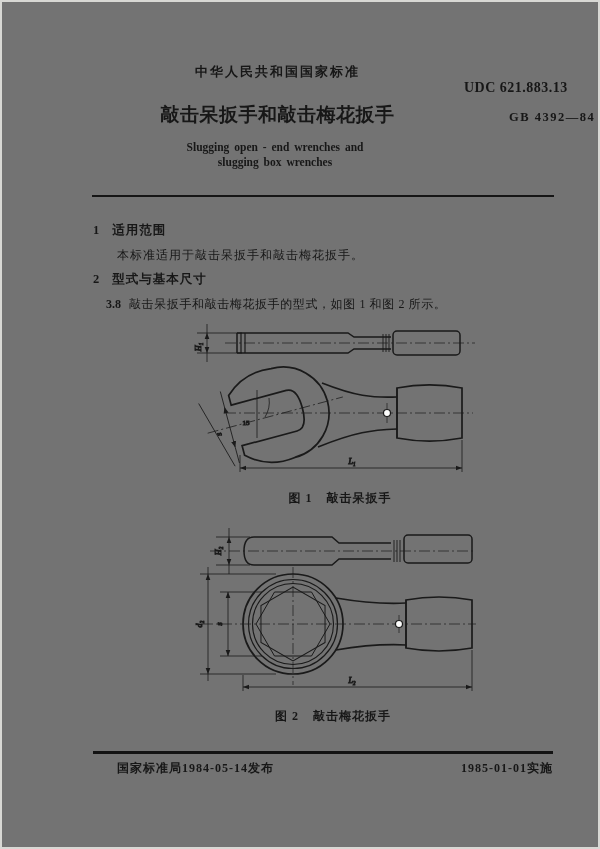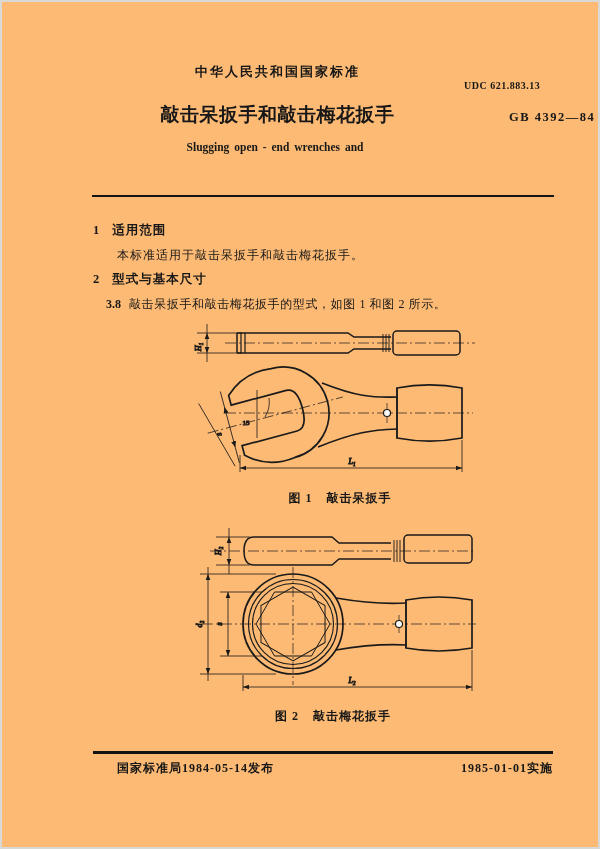--- a/index.html
+++ b/index.html
@@ -1,25 +1,25 @@
 <!DOCTYPE html>
 <html><head>
 <meta charset="utf-8">
 <style>
   html,body{margin:0;padding:0;background:#ffffff;}
   .page{
-    position:relative;width:600px;height:849px;background:#fdba74;
+    position:relative;width:600px;height:849px;background:#737373;
     overflow:hidden;box-sizing:border-box;
     box-shadow:inset 0 0 0 2px #d8d8d4;
     font-family:"Liberation Serif", serif;color:#171717;
   }
   .abs{position:absolute;}
   .cn{font-family:"Liberation Serif", serif;}
   .org{left:115px;top:63px;width:325px;text-align:center;font-size:13px;font-weight:700;letter-spacing:2px;}
-  .udc{left:464px;top:80px;font-size:10px;font-weight:700;letter-spacing:0.5px;}
+  .udc{left:464px;top:80px;font-size:14px;font-weight:700;letter-spacing:0.5px;}
   .title-cn{left:115px;top:102px;width:325px;text-align:center;font-size:19px;font-weight:700;letter-spacing:0.5px;}
   .stdno{left:465px;top:110px;font-size:12.5px;font-weight:700;letter-spacing:1.5px;margin-left:44px;}
   .en1{left:115px;top:141px;width:320px;text-align:center;font-size:11.5px;font-weight:700;word-spacing:2px;}
   .en2{left:115px;top:156px;width:320px;text-align:center;font-size:11.5px;font-weight:700;word-spacing:2px;}
   .hr-top{left:92px;top:195px;width:462px;height:2px;background:#151515;}
   .sec{font-size:12.5px;font-weight:700;letter-spacing:1px;}
   .sec .num{margin-right:13px;letter-spacing:0;}
   .para{font-size:12px;letter-spacing:1px;}
   .clause{font-size:12px;letter-spacing:0.6px;}
   .clause .num{font-weight:700;margin-right:8px;letter-spacing:0;}
@@ -35,20 +35,21 @@
 </head>
 <body>
 
 <div class="page">
 
   <div class="abs org cn">中华人民共和国国家标准</div>
   <div class="abs udc">UDC 621.883.13</div>
   <div class="abs title-cn cn">敲击呆扳手和敲击梅花扳手</div>
   <div class="abs stdno">GB 4392—84</div>
   <div class="abs en1">Slugging open - end wrenches and</div>
+  <div class="abs en2">slugging box wrenches</div>
   <div class="abs hr-top"></div>
 
   <div class="abs sec cn" style="left:93px;top:222px;">
     <span class="num">1</span><span>适用范围</span>
   </div>
   <div class="abs para cn" style="left:117px;top:247px;">本标准适用于敲击呆扳手和敲击梅花扳手。</div>
 
   <div class="abs sec cn" style="left:93px;top:271px;">
     <span class="num">2</span><span>型式与基本尺寸</span>
   </div>

